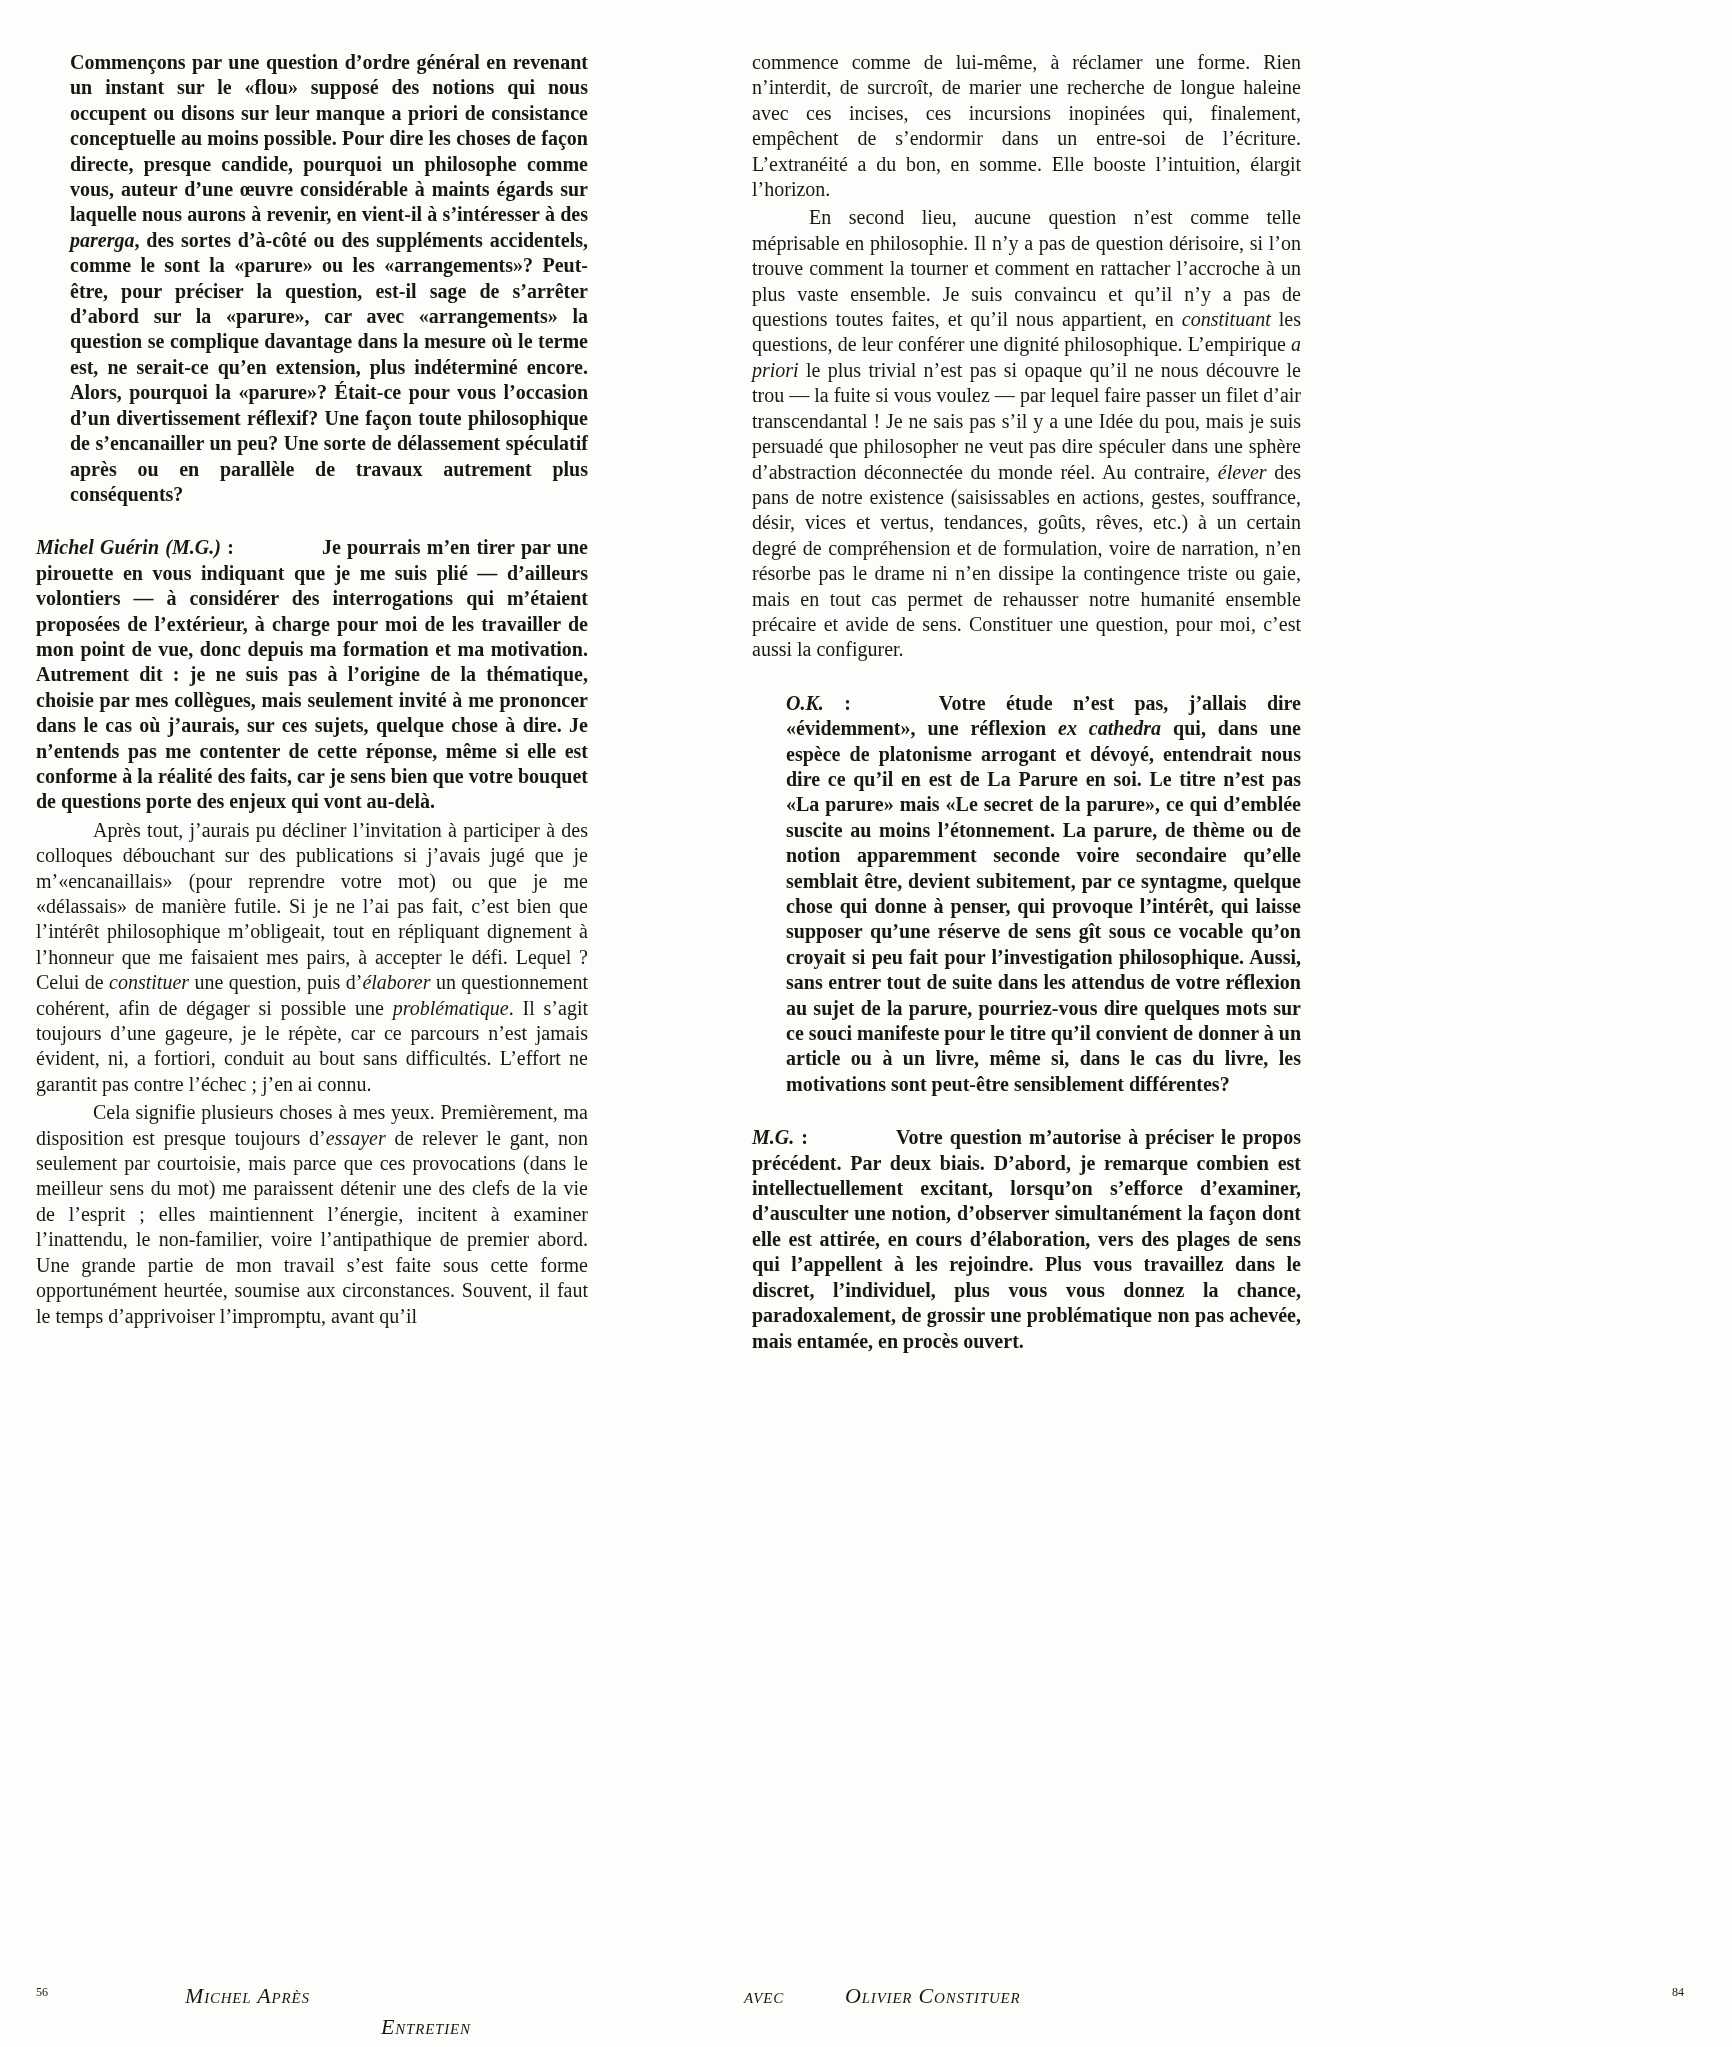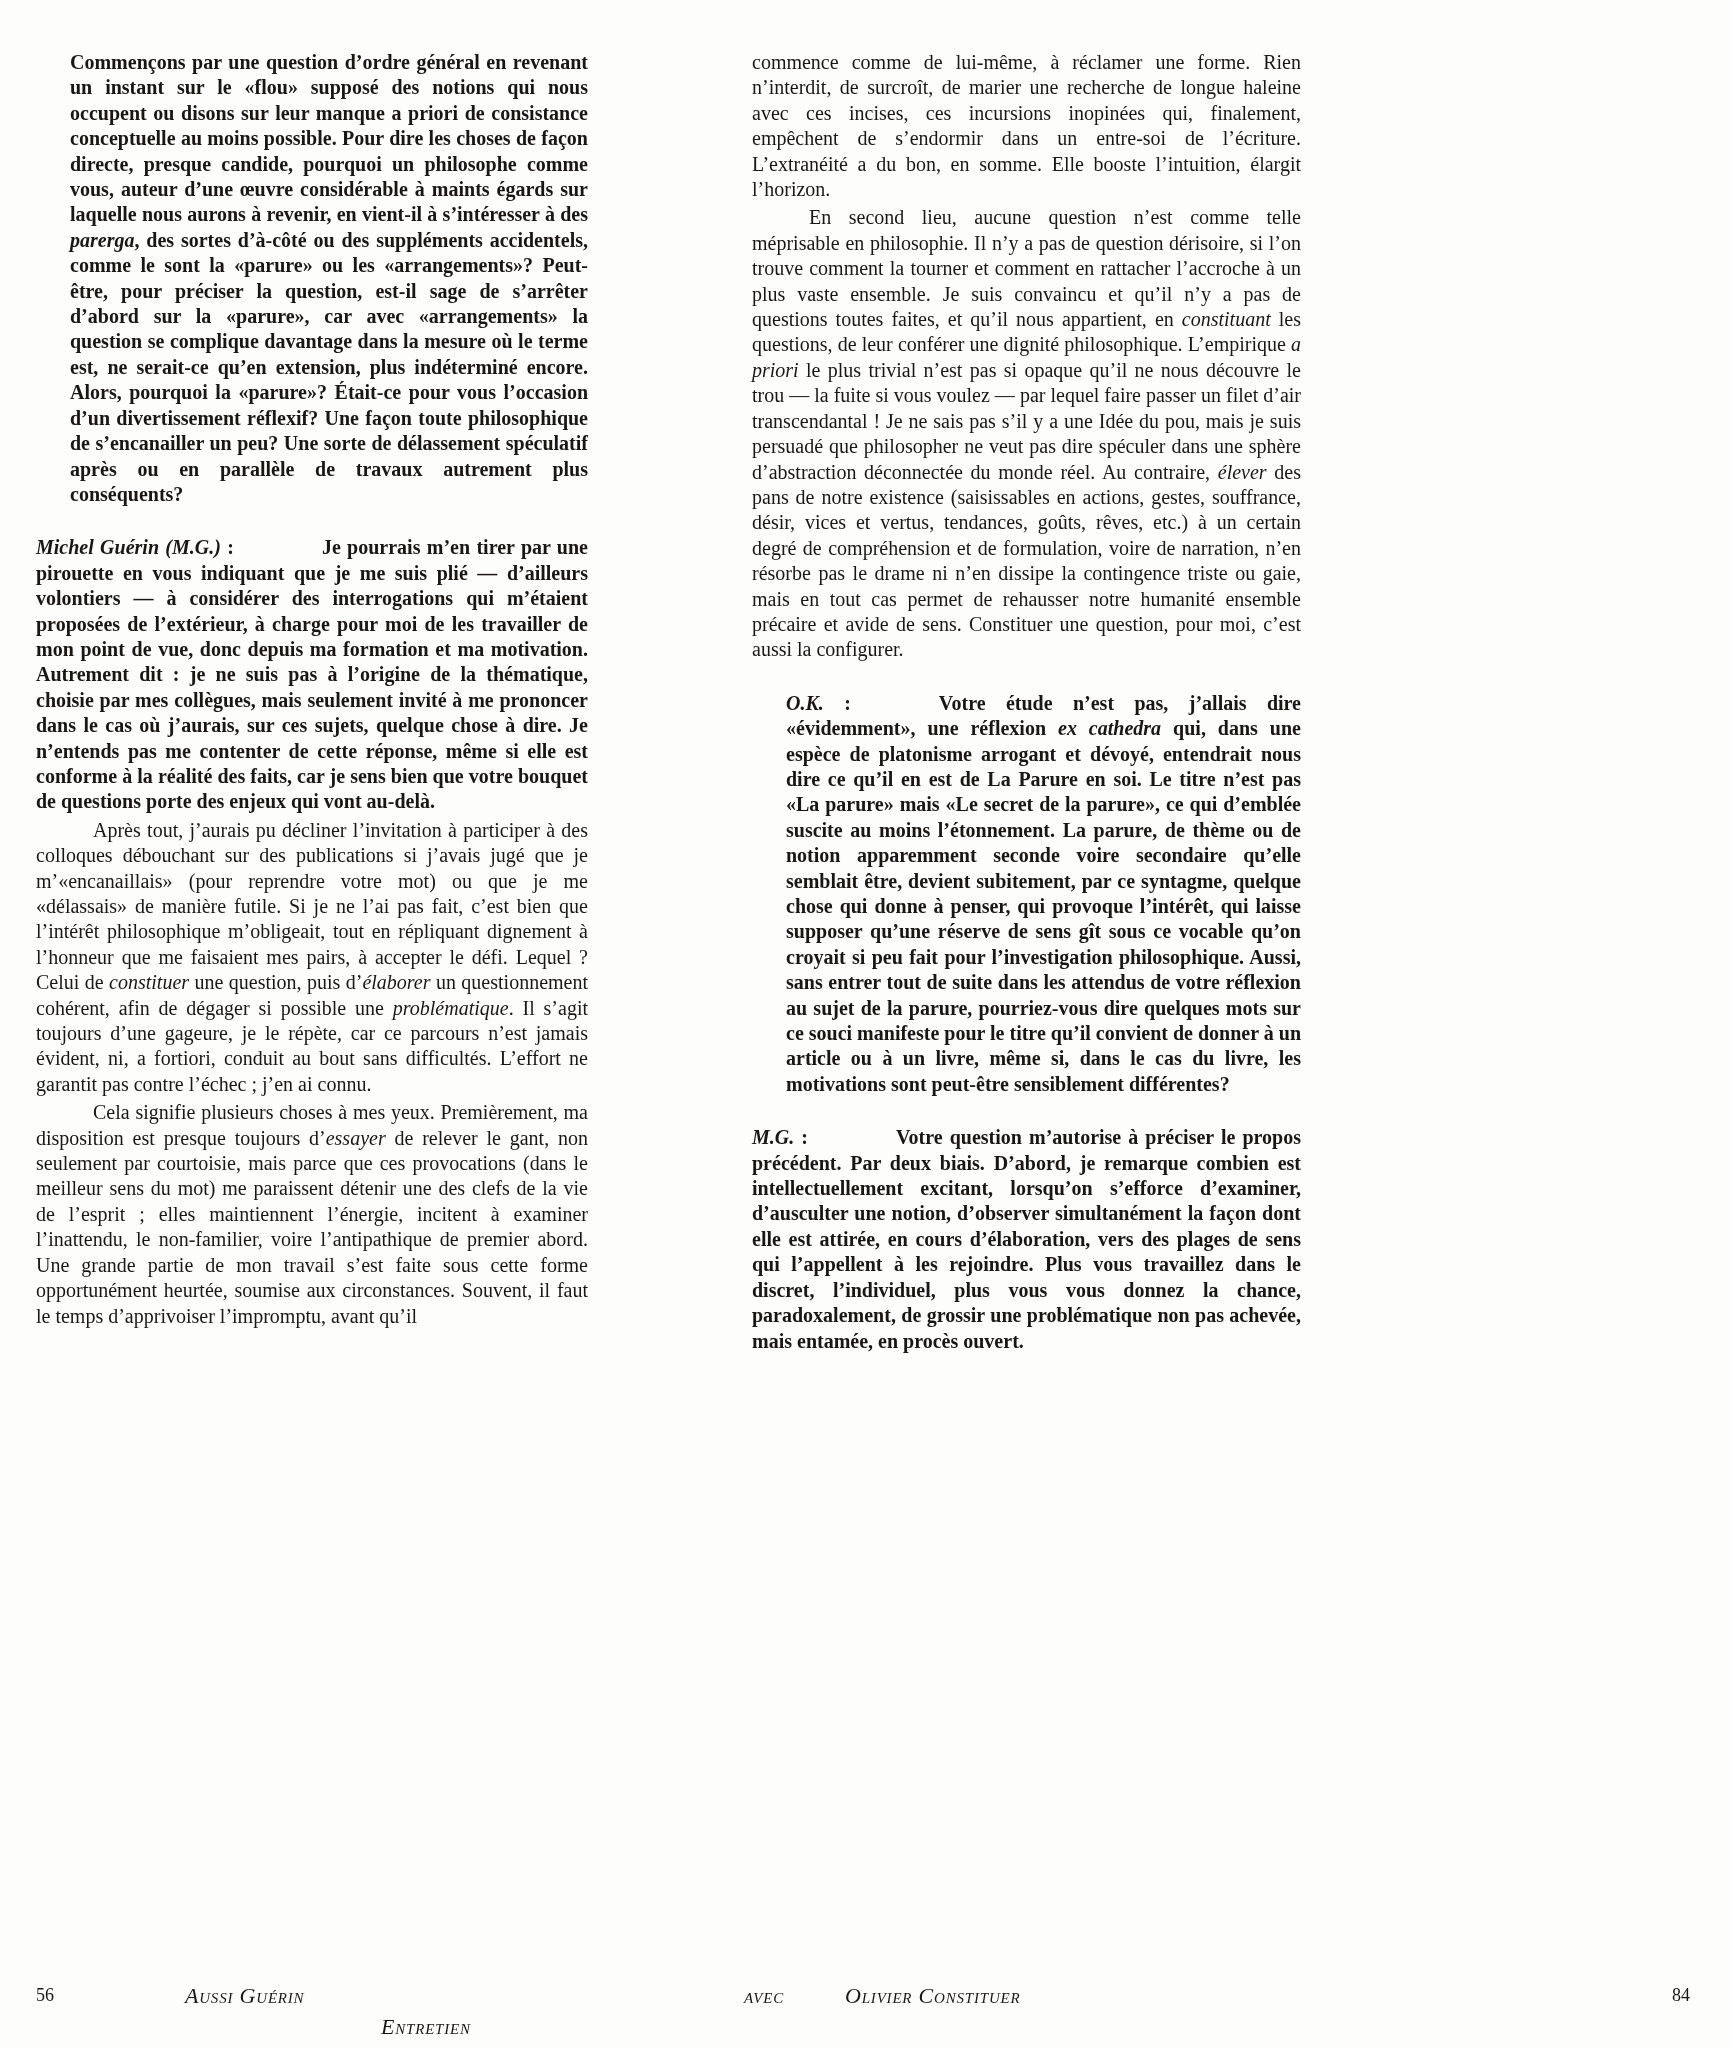--- a/index.html
+++ b/index.html
@@ -37,21 +37,21 @@
 
   .footer {
     position: absolute;
     left: 0;
     top: 1983px;
     width: 1732px;
     height: 34px;
   }
   .footer span { position: absolute; white-space: nowrap; }
   .page-num {
-    font-size: 18px;
+    font-size: 12px;
     color: #1a1713;
   }
   .fnote {
     font-style: italic;
     font-variant: small-caps;
     font-size: 22px;
     letter-spacing: 0.8px;
   }
   .fn-56   { left: 36px;  top: 2px; }
   .fn-author { left: 185px; top: 0; }
@@ -74,20 +74,20 @@
 
   <div class="column column-right">
       <p class="para"><span>commence comme de lui-même, à réclamer une forme. Rien n’interdit, de surcroît, de marier une recherche de longue haleine avec ces incises, ces incursions inopinées qui, finalement, empêchent de s’endormir dans un entre-soi de l’écriture. L’extranéité a du bon, en somme. Elle booste l’intuition, élargit l’horizon.</span></p>
       <p class="para indent mt"><span>En second lieu, aucune question n’est comme telle méprisable en philosophie. Il n’y a pas de question dérisoire, si l’on trouve comment la tourner et comment en rattacher l’accroche à un plus vaste ensemble. Je suis convaincu et qu’il n’y a pas de questions toutes faites, et qu’il nous appartient, en </span><span class="it">constituant</span><span> les questions, de leur conférer une dignité philosophique. L’empirique </span><span class="it">a priori</span><span> le plus trivial n’est pas si opaque qu’il ne nous découvre le trou — la fuite si vous voulez — par lequel faire passer un filet d’air transcendantal ! Je ne sais pas s’il y a une Idée du pou, mais je suis persuadé que philosopher ne veut pas dire spéculer dans une sphère d’abstraction déconnectée du monde réel. Au contraire, </span><span class="it">élever</span><span> des pans de notre existence (saisissables en actions, gestes, souffrance, désir, vices et vertus, tendances, goûts, rêves, etc.) à un certain degré de compréhension et de formulation, voire de narration, n’en résorbe pas le drame ni n’en dissipe la contingence triste ou gaie, mais en tout cas permet de rehausser notre humanité ensemble précaire et avide de sens. Constituer une question, pour moi, c’est aussi la configurer.</span></p>
       <p class="para q block"><span class="it">O.K.</span><span> :</span><span class="tab"></span><span>Votre étude n’est pas, j’allais dire «évidemment», une réflexion </span><span class="it">ex cathedra</span><span> qui, dans une espèce de platonisme arrogant et dévoyé, entendrait nous dire ce qu’il en est de La Parure en soi. Le titre n’est pas «La parure» mais «Le secret de la parure», ce qui d’emblée suscite au moins l’étonnement. La parure, de thème ou de notion apparemment seconde voire secondaire qu’elle semblait être, devient subitement, par ce syntagme, quelque chose qui donne à penser, qui provoque l’intérêt, qui laisse supposer qu’une réserve de sens gît sous ce vocable qu’on croyait si peu fait pour l’investigation philosophique. Aussi, sans entrer tout de suite dans les attendus de votre réflexion au sujet de la parure, pourriez-vous dire quelques mots sur ce souci manifeste pour le titre qu’il convient de donner à un article ou à un livre, même si, dans le cas du livre, les motivations sont peut-être sensiblement différentes?</span></p>
       <p class="para block"><span class="it">M.G.</span><span> :</span><span class="tab"></span><span>Votre question m’autorise à préciser le propos précédent. Par deux biais. D’abord, je remarque combien est intellectuellement excitant, lorsqu’on s’efforce d’examiner, d’ausculter une notion, d’observer simultanément la façon dont elle est attirée, en cours d’élaboration, vers des plages de sens qui l’appellent à les rejoindre. Plus vous travaillez dans le discret, l’individuel, plus vous vous donnez la chance, paradoxalement, de grossir une problématique non pas achevée, mais entamée, en procès ouvert.</span></p>
     </div>
 
   <div class="footer">
     <span class="page-num fn-56">56</span>
-    <span class="fnote fn-author">Aussi Guérin</span>
+    <span class="fnote fn-author">Michel Après</span>
     <span class="fnote fn-entretien">Entretien</span>
     <span class="fnote fn-avec">avec</span>
     <span class="fnote fn-interviewer">Olivier Constituer</span>
     <span class="page-num fn-57">84</span>
   </div>
 
 </div>
 
 </body></html>

